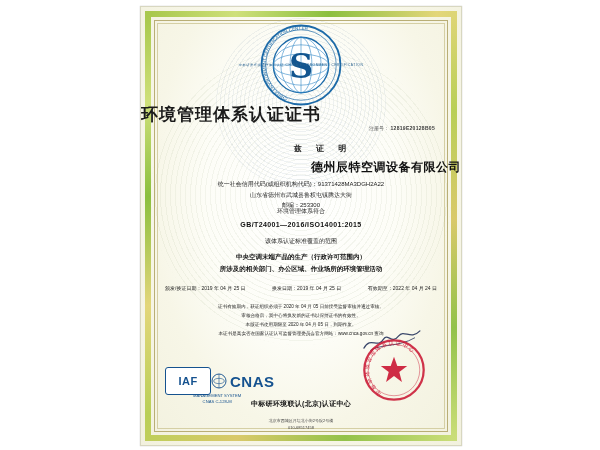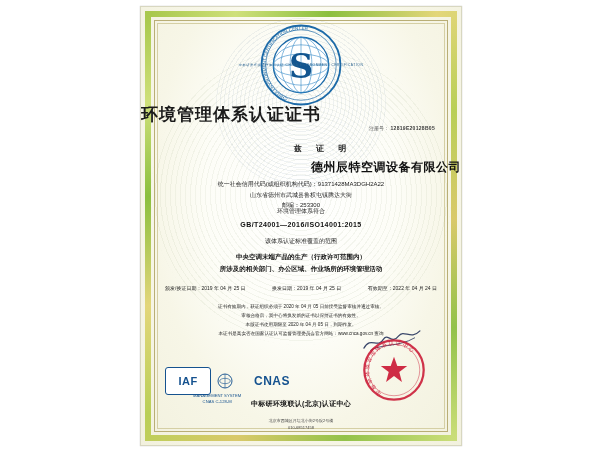--- a/index.html
+++ b/index.html
@@ -231,43 +231,41 @@
     opacity: .85;
   }
 
   
   .logos {
     position: absolute;
     left: 24px;
     top: 360px;
     display: flex;
     align-items: center;
-    gap: 6px;
   }
   .iaf-badge {
     width: 44px; height: 26px;
     border: 1.4px solid #15528f;
     border-radius: 3px;
     display: flex;
     align-items: center;
     justify-content: center;
     color: #15528f;
     font-weight: bold;
     font-size: 11px;
     letter-spacing: .5px;
     background: #fff;
   }
   .cnas-block { display: flex; align-items: center; gap: 3px; }
   .cnas-word {
     color: #15528f;
     font-weight: bold;
-    font-size: 12px;
+    font-size: 15px;
     letter-spacing: .5px;
     line-height: 1;
-    margin-left: 18px;
   }
   .cnas-sub {
     position: absolute;
     left: 52px;
     top: 386px;
     font-size: 4.2px;
     color: #15528f;
     line-height: 1.35;
     text-align: center;
   }

